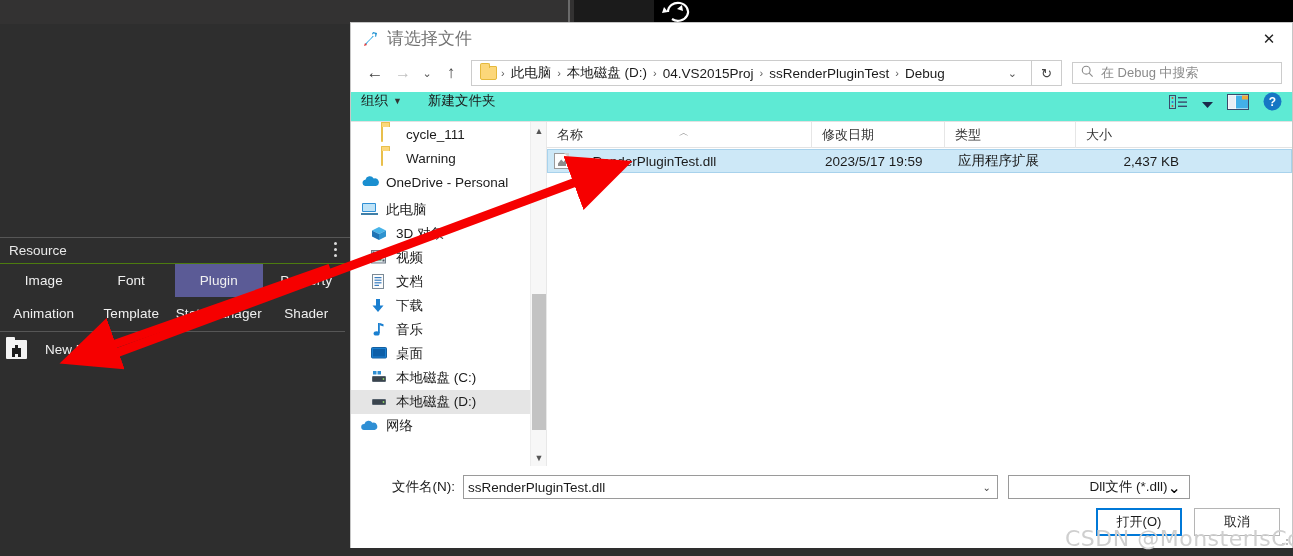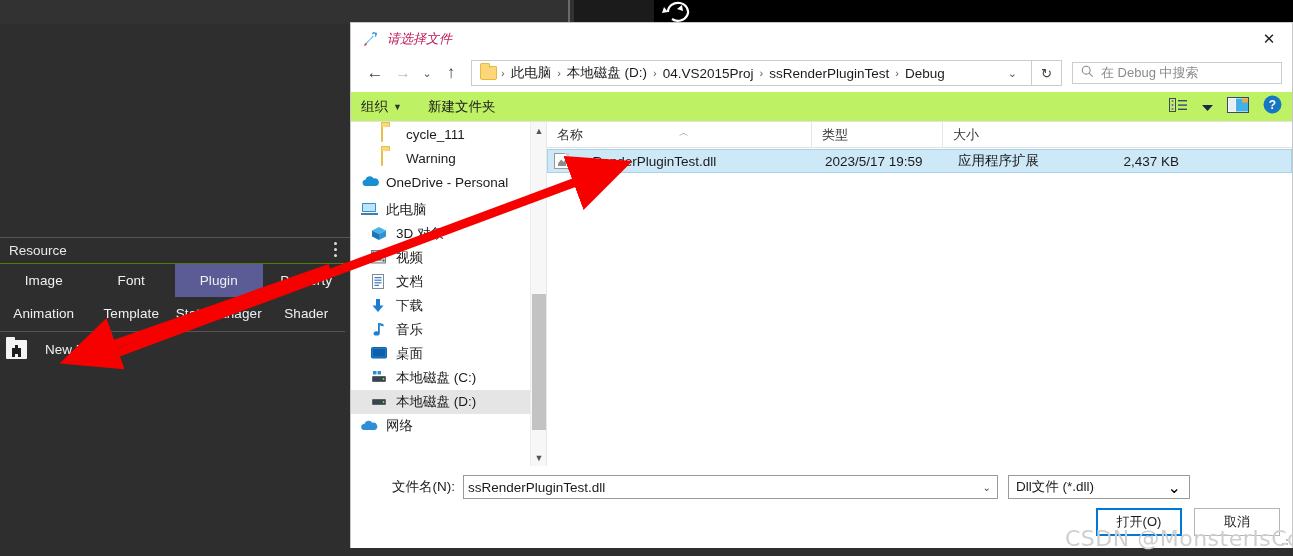--- a/index.html
+++ b/index.html
@@ -58,21 +58,21 @@
   
   .dlg {
     position: absolute; left: 350px; top: 22px; width: 943px; height: 526px;
     background: #ffffff; border: 1px solid #c6c6c6;
     box-shadow: 0 0 0 0 rgba(0,0,0,0);
   }
   .dlg-title {
     position: relative; height: 31px; background: #fff; display: flex; align-items: center;
   }
   .dlg-title .ico { margin-left: 10px; width: 18px; height: 18px; position: relative; }
-  .dlg-title .t { margin-left: 8px; font-size: 13px; color: #be185d; font-style: italic; }
+  .dlg-title .t { margin-left: 8px; font-size: 17px; color: #737373; }
   .dlg-close {
     position: absolute; right: 0; top: 0; width: 46px; height: 31px;
     display: flex; align-items: center; justify-content: center; color: #222; font-size: 15px;
   }
   .nav-row { height: 38px; display: flex; align-items: center; padding: 0 10px; }
   .navbtn { width: 28px; height: 26px; display:flex; align-items:center; justify-content:center; font-size:17px; color:#454545; }
   .navbtn.dim { color: #c0c0c0; font-size: 16px; }
   .navbtn.small { width: 20px; font-size: 11px; color: #555; }
   .crumb-box {
     flex: 1 1 auto; height: 26px; border: 1px solid #cccccc; background: #fff;
@@ -86,21 +86,21 @@
   .crumb { font-size: 13.5px; color: #1b1b1b; padding: 0 4px; white-space: nowrap; }
   .crumb-sep { font-size: 11px; color: #5a5a5a; padding: 0 2px; }
   .crumb-caret { margin-left: auto; font-size: 11px; color: #555; padding: 0 10px 0 6px; }
   .refresh-btn { width: 30px; height: 26px; border: 1px solid #ccc; border-left: none; display:flex; align-items:center; justify-content:center; color:#444; font-size: 13px; }
   .search-box {
     width: 210px; height: 22px; border: 1px solid #cccccc; margin-left: 10px;
     display: flex; align-items: center; padding-left: 8px; background:#fff;
   }
   .search-box .ph { font-size: 13px; color: #8a8a8a; margin-left: 7px; }
 
-  .tool-row { height: 30px; display: flex; align-items: center; border-bottom: 1px solid #e2e2e2; background:#bef264; padding: 0 10px; }
+  .tool-row { height: 30px; display: flex; align-items: flex-start; border-bottom: 1px solid #e2e2e2; background:#5eead4; padding: 0 10px; }
   .tool-item { font-size: 13.5px; color: #1b1b1b; margin-right: 26px; display:flex; align-items:center; }
   .tool-item .car { font-size: 9px; margin-left: 5px; color:#333; }
   .tool-right { margin-left: auto; display: flex; align-items: center; gap: 14px; }
 
   .body-row { display: flex; height: 344px; }
   .tree {
     width: 196px; position: relative; background: #fff; border-right: 1px solid #e8e8e8; overflow: hidden;
   }
   .tnode { height: 24px; display: flex; align-items: center; font-size: 13.5px; color: #1b1b1b; padding-left: 8px; }
   .tnode.sel { background: #e5e5e5; }
@@ -132,21 +132,21 @@
   .fn-row { display: flex; align-items: center; height: 42px; padding: 0 12px; }
   .fn-label { font-size: 13.5px; color: #1b1b1b; width: 92px; text-align: right; margin-right: 8px; }
   .fn-input {
     width: 535px; height: 24px; border: 1px solid #9a9a9a; background: #fff;
     display:flex; align-items:center; justify-content: space-between; padding: 0 6px 0 4px;
   }
   .fn-input .v { font-size: 13.5px; color: #1b1b1b; }
   .fn-input .car { font-size: 10px; color: #444; }
   .type-select {
     width: 182px; height: 24px; border: 1px solid #9a9a9a; background:#fff; margin-left: 10px;
-    display:flex; align-items:center; justify-content: space-between; padding: 0 8px 0 7px;
+    display:flex; align-items:center; justify-content: flex-end; padding: 0 8px 0 7px;
   }
   .type-select .v { font-size: 13.5px; color: #1b1b1b; }
   .btn-row { position: absolute; right: 12px; top: 42px; display: flex; gap: 12px; }
   .btn {
     width: 86px; height: 28px; border: 1px solid #b5b5b5; background: #fff;
     display:flex; align-items:center; justify-content:center; font-size: 13px; color: #1b1b1b;
   }
   .btn.primary { border: 2px solid #0078d7; }
 
   
@@ -450,20 +450,21 @@
           <div class="dn">▼</div>
         </div>
       </div>
 
       <div class="filelist">
         <div class="cols">
           <div class="col" style="width:264px">
             <span class="sortcaret">︿</span>
             <span>名称</span>
           </div>
+          <div class="col" style="width:133px"><span>修改日期</span></div>
           <div class="col" style="width:131px"><span>类型</span></div>
           <div class="col" style="width:110px"><span>大小</span></div>
         </div>
 
         <div class="frow">
           <span class="dllico">
               <i></i>
             </span>
           <span class="fcell" style="width:246px">ssRenderPluginTest.dll</span>
           <span class="fcell" style="width:133px">2023/5/17 19:59</span>

